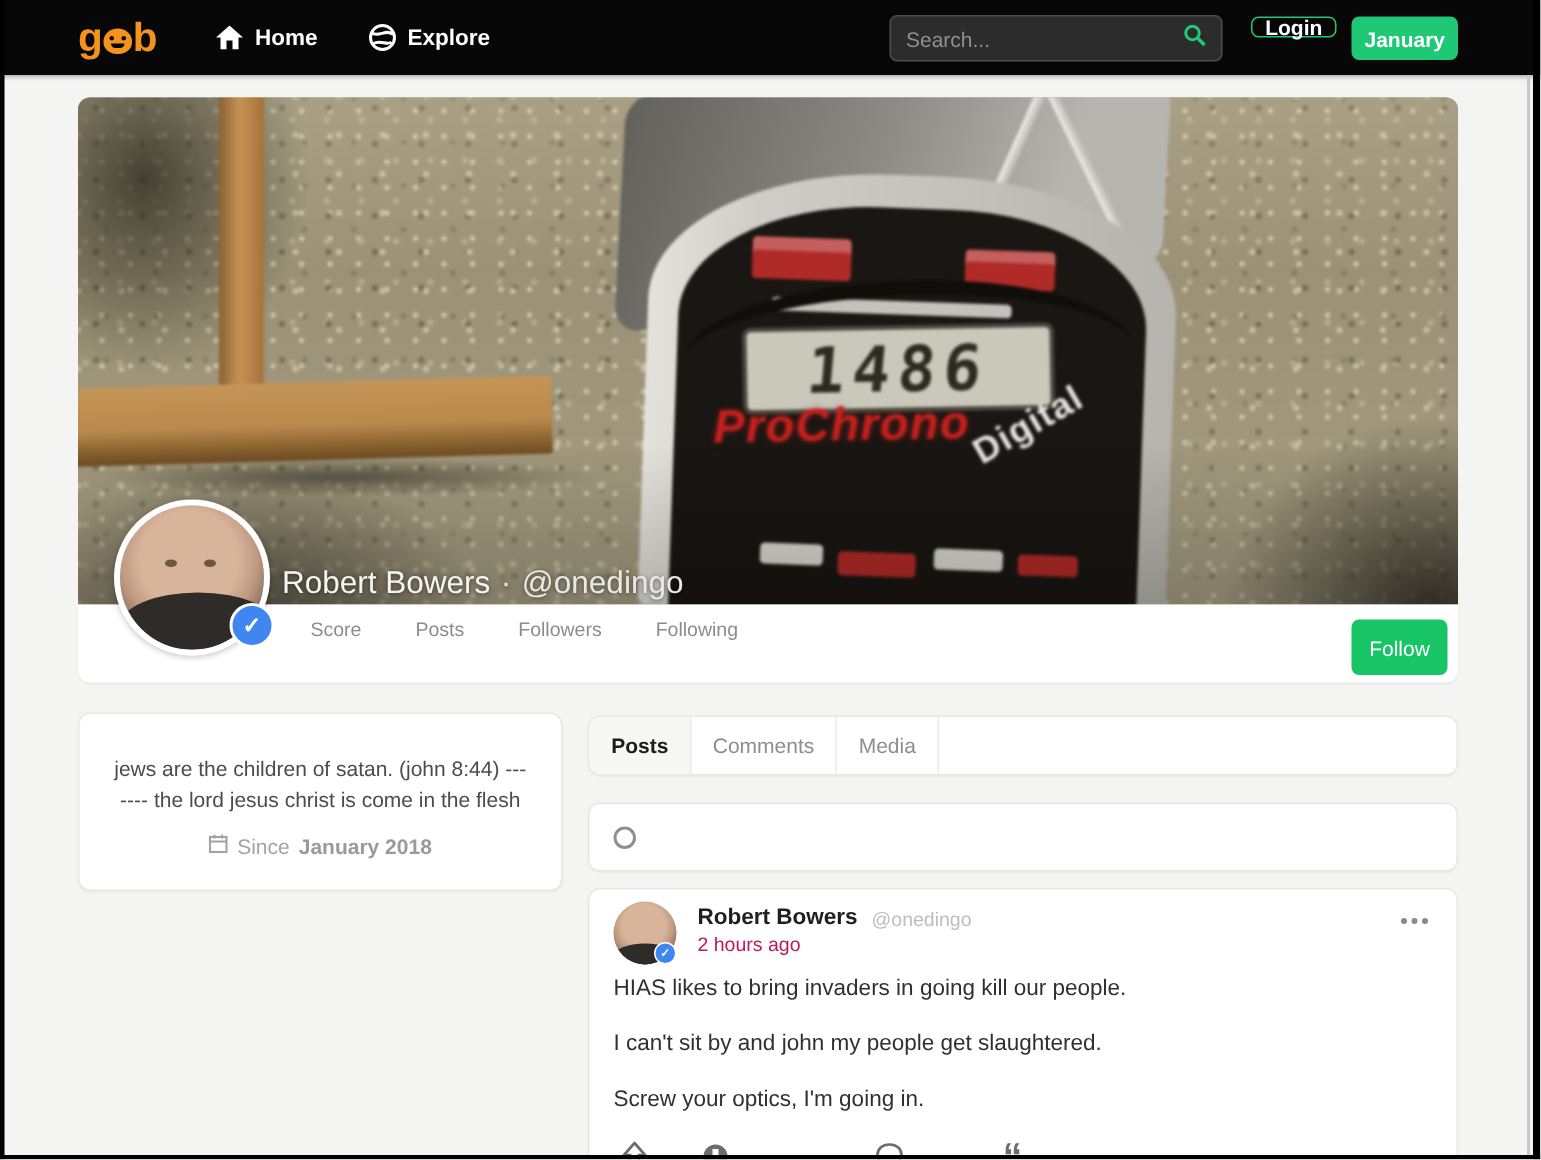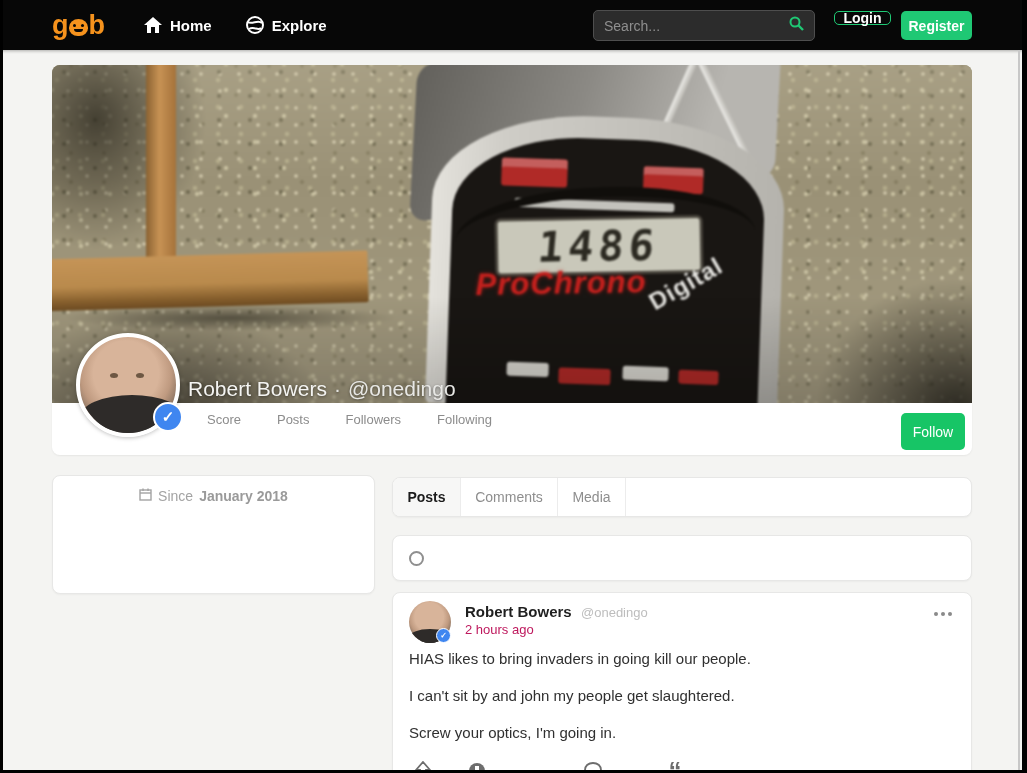--- a/index.html
+++ b/index.html
@@ -196,21 +196,21 @@
     <div class="search-wrap">
       <input type="text" placeholder="Search..." style="">
       <span>
         <svg width="15" height="15" viewBox="0 0 15 15">
             <circle cx="6" cy="6" r="4.5" fill="none" stroke="#1fc874" stroke-width="2"></circle>
             <line x1="9.5" y1="9.5" x2="14" y2="14" stroke="#1fc874" stroke-width="2.4"></line>
           </svg>
       </span>
     </div>
     <button class="btn login-btn">Login</button>
-    <button class="btn register-btn">Register</button>
+    <button class="btn register-btn">January</button>
   </div>
 
   <div class="banner">
     <div class="photo">
       <div class="grass"></div>
       <div class="grass-light"></div>
       <div class="shade shade-tl"></div>
       <div class="wood-post"></div>
       <div class="wood-beam"></div>
       <div class="beam-shadow"></div>
@@ -248,20 +248,24 @@
   </div>
   <div class="stats-row">
     <span class="stat">Score</span>
     <span class="stat">Posts</span>
     <span class="stat">Followers</span>
     <span class="stat">Following</span>
   </div>
   <button class="btn follow-btn">Follow</button>
 
   <div class="card bio-card">
+    <div class="bio-text">
+      <div>jews are the children of satan. (john 8:44) ---</div>
+      <div>---- the lord jesus christ is come in the flesh</div>
+    </div>
     <div class="since-row">
       <span>
         <svg width="13" height="13" viewBox="0 0 13 13">
             <rect x="1" y="2" width="11" height="10" fill="none" stroke="#a3a3a3" stroke-width="1.4"></rect>
             <line x1="1" y1="5" x2="12" y2="5" stroke="#a3a3a3" stroke-width="1.4"></line>
             <line x1="4" y1="0.5" x2="4" y2="3" stroke="#a3a3a3" stroke-width="1.4"></line>
             <line x1="9" y1="0.5" x2="9" y2="3" stroke="#a3a3a3" stroke-width="1.4"></line>
           </svg>
       </span>
       <span>Since</span>

